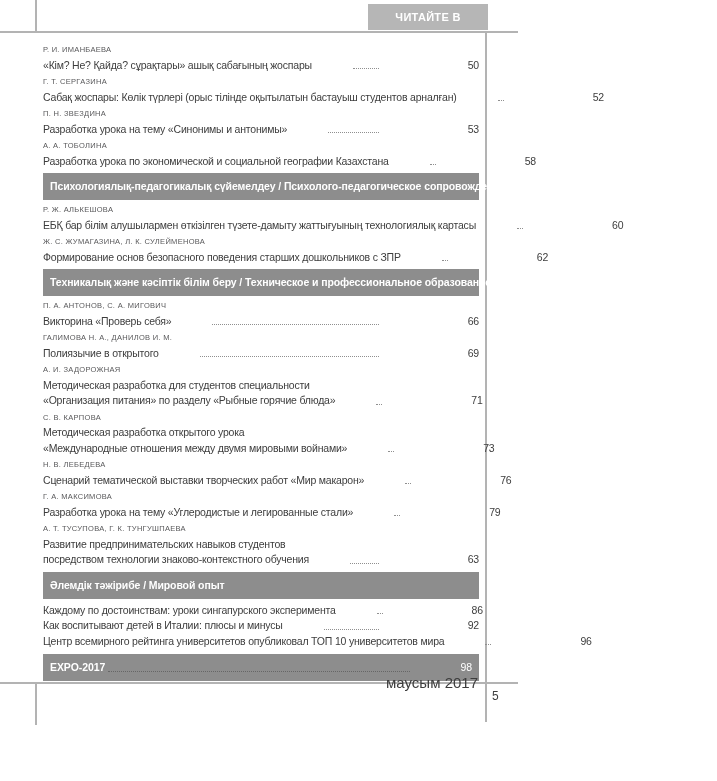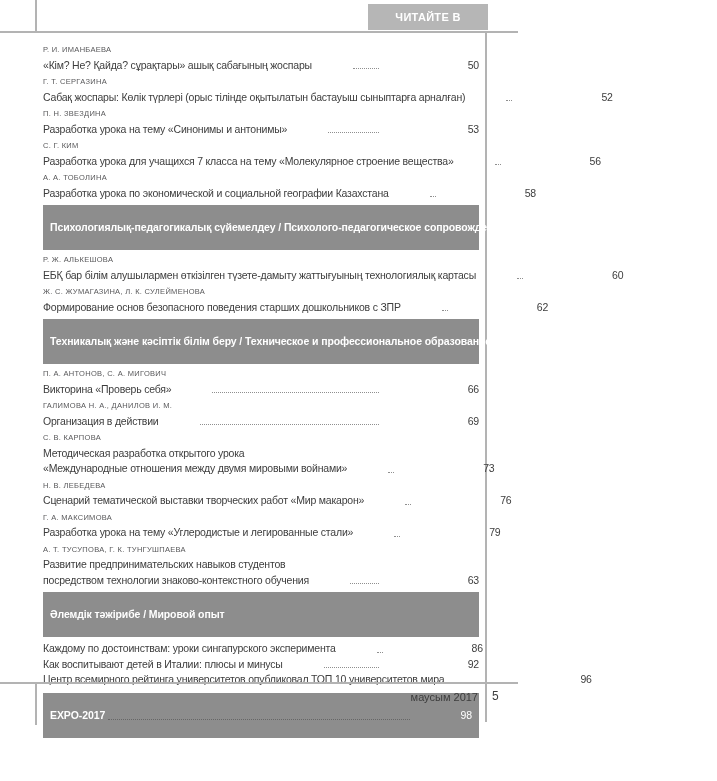--- a/index.html
+++ b/index.html
@@ -69,33 +69,33 @@
   }
   .page-num { flex: 0 0 auto; margin-left: 48px; }
 
   .section-bar {
     background: var(--section-bg, #8d8d8d);
     color: #ffffff;
     font-weight: bold;
     font-size: 10.5px;
     letter-spacing: -0.1px;
     line-height: 13px;
-    padding: 16px 7px;
+    padding: 7px 7px;
     margin: 5px 0 4px 0;
     white-space: nowrap;
   }
   .section-bar.with-page { display: flex; align-items: flex-end; margin-top: 6px; }
   .section-bar .leader { border-bottom-color: #666666; margin-bottom: 2px; }
   .section-bar .page-num { color: #ffffff; font-weight: normal; }
 
   .footer-date {
     position: absolute;
-    top: 691px;
+    top: 674px;
     right: 239px;
-    font-size: 11px;
+    font-size: 15px;
     color: #3d3d3d;
   }
   .footer-page {
     position: absolute;
     top: 689px;
     left: 492px;
     font-size: 12px;
     color: #3d3d3d;
   }
 </style>
@@ -115,42 +115,34 @@
         <div class="author">Р. И. ИМАНБАЕВА</div>
         <div class="title-line">
           <span class="title-text">«Кім? Не? Қайда? сұрақтары» ашық сабағының жоспары</span>
           <span class="leader"></span>
           <span class="page-num">50</span>
         </div>
       </div>
       <div class="entry">
         <div class="author">Г. Т. СЕРГАЗИНА</div>
         <div class="title-line">
-          <span class="title-text">Сабақ жоспары: Көлік түрлері (орыс тілінде оқытылатын бастауыш сыныптарға арналған)</span>
+          <span class="title-text">Сабақ жоспары: Көлік түрлері (орыс тілінде оқытылатын бастауыш студентов арналған)</span>
           <span class="leader"></span>
           <span class="page-num">52</span>
         </div>
       </div>
       <div class="entry">
         <div class="author">П. Н. ЗВЕЗДИНА</div>
         <div class="title-line">
           <span class="title-text">Разработка урока на тему «Синонимы и антонимы»</span>
           <span class="leader"></span>
           <span class="page-num">53</span>
         </div>
       </div>
       <div class="entry">
-        <div class="author">С. Г. КИМ</div>
-        <div class="title-line">
-          <span class="title-text">Разработка урока для учащихся 7 класса на тему «Молекулярное строение вещества»</span>
-          <span class="leader"></span>
-          <span class="page-num">56</span>
-        </div>
-      </div>
-      <div class="entry">
         <div class="author">А. А. ТОБОЛИНА</div>
         <div class="title-line">
           <span class="title-text">Разработка урока по экономической и социальной географии Казахстана</span>
           <span class="leader"></span>
           <span class="page-num">58</span>
         </div>
       </div>
       <div class="section-bar">Психологиялық-педагогикалық сүйемелдеу / Психолого-педагогическое сопровождение</div>
       <div class="entry">
         <div class="author">Р. Ж. АЛЬКЕШОВА</div>
@@ -173,23 +165,34 @@
         <div class="author">П. А. АНТОНОВ, С. А. МИГОВИЧ</div>
         <div class="title-line">
           <span class="title-text">Викторина «Проверь себя»</span>
           <span class="leader"></span>
           <span class="page-num">66</span>
         </div>
       </div>
       <div class="entry">
         <div class="author">ГАЛИМОВА Н. А., ДАНИЛОВ И. М.</div>
         <div class="title-line">
-          <span class="title-text">Организация в действии</span>
+          <span class="title-text">Полиязычие в открытого</span>
           <span class="leader"></span>
           <span class="page-num">69</span>
+        </div>
+      </div>
+      <div class="entry">
+        <div class="author">А. И. ЗАДОРОЖНАЯ</div>
+        <div class="title-line">
+          <span class="title-text">Методическая разработка для студентов специальности</span>
+        </div>
+        <div class="title-line">
+          <span class="title-text">«Организация питания» по разделу «Рыбные горячие блюда»</span>
+          <span class="leader"></span>
+          <span class="page-num">71</span>
         </div>
       </div>
       <div class="entry">
         <div class="author">С. В. КАРПОВА</div>
         <div class="title-line">
           <span class="title-text">Методическая разработка открытого урока</span>
         </div>
         <div class="title-line">
           <span class="title-text">«Международные отношения между двумя мировыми войнами»</span>
           <span class="leader"></span>

